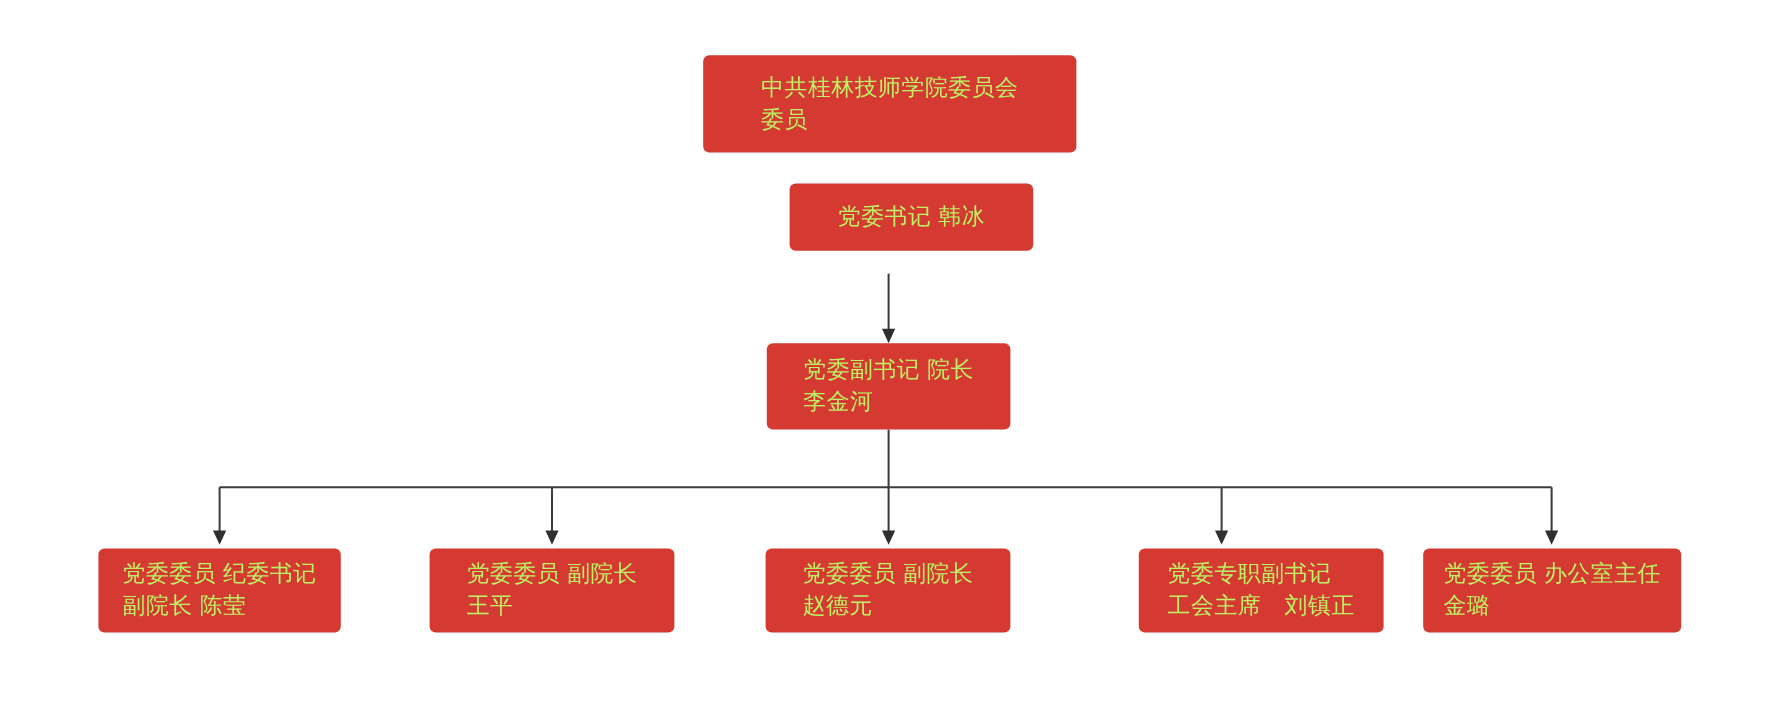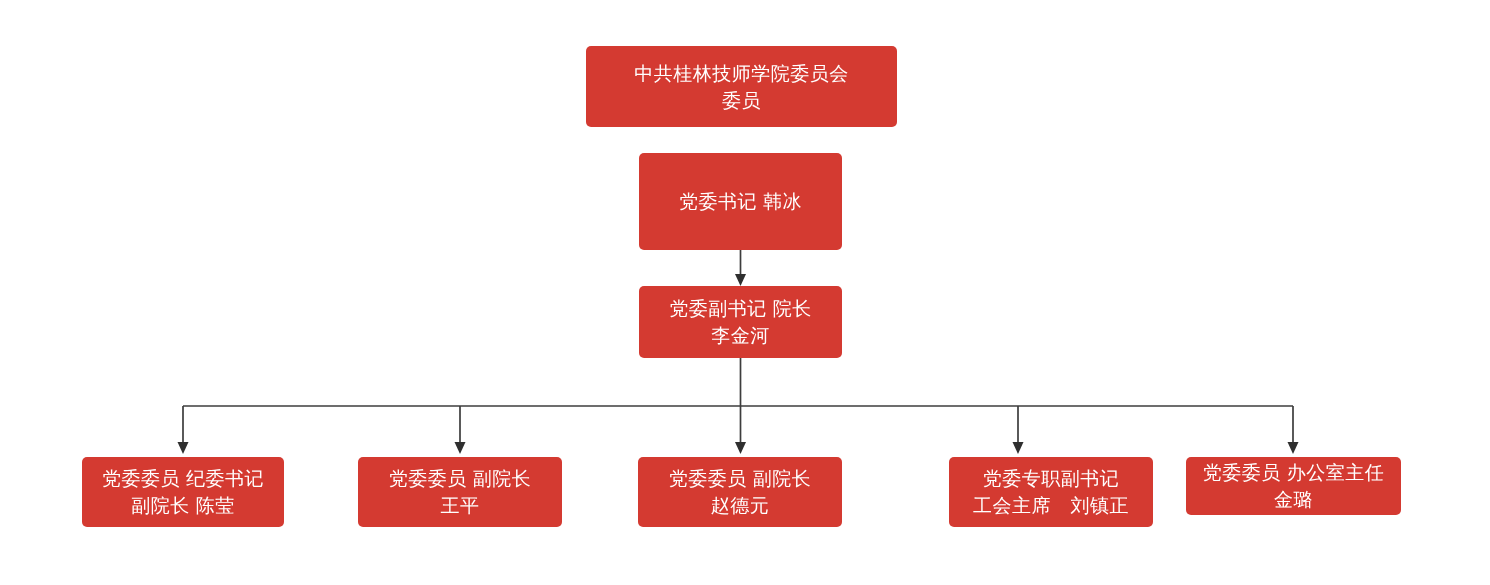--- a/index.html
+++ b/index.html
@@ -19,39 +19,38 @@
     position: absolute;
     left: 0;
     top: 0;
     width: 1490px;
     height: 585px;
   }
   .node {
     position: absolute;
     box-sizing: border-box;
     background: #d43a31;
-    color: #ffffff;
+    color: #bef264;
     border-radius: 5px;
     display: flex;
     align-items: center;
     justify-content: center;
-    text-align: center;
     font-size: 19px;
     line-height: 27px;
     white-space: pre-line;
     letter-spacing: 0.5px;
   }
   .node-committee        { left: 586px;  top: 46px;  width: 311px; height: 81px; }
-  .node-secretary        { left: 639px;  top: 153px; width: 203px; height: 97px; }
+  .node-secretary        { left: 658px;  top: 153px; width: 203px; height: 56px; }
   .node-deputy-secretary { left: 639px;  top: 286px; width: 203px; height: 72px; }
   .node-member-1         { left: 82px;   top: 457px; width: 202px; height: 70px; }
   .node-member-2         { left: 358px;  top: 457px; width: 204px; height: 70px; }
   .node-member-3         { left: 638px;  top: 457px; width: 204px; height: 70px; }
   .node-member-4         { left: 916px;  top: 457px; width: 204px; height: 70px; margin-left: 33px; }
-  .node-member-5         { left: 1186px; top: 457px; width: 215px; height: 58px; }
+  .node-member-5         { left: 1186px; top: 457px; width: 215px; height: 70px; }
 </style>
 </head>
 <body>
 
 <div class="canvas">
 
   <svg class="connectors" viewBox="0 0 1490 585" xmlns="http://www.w3.org/2000/svg">
 
     <line x1="740.5" y1="228" x2="740.5" y2="275" stroke="#3d3d3d" stroke-width="1.7"></line>
     <polygon points="740.5,286 735,274 746,274" fill="#2f2f2f"></polygon>

